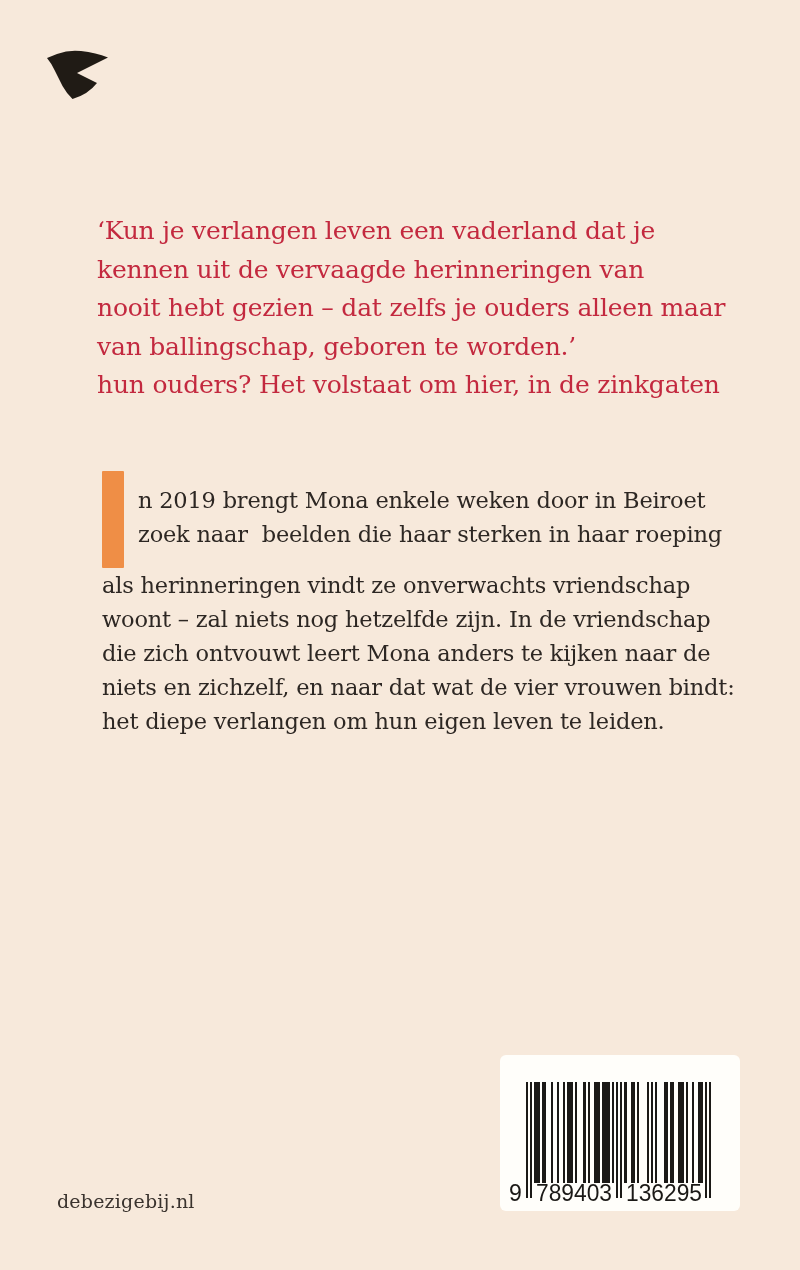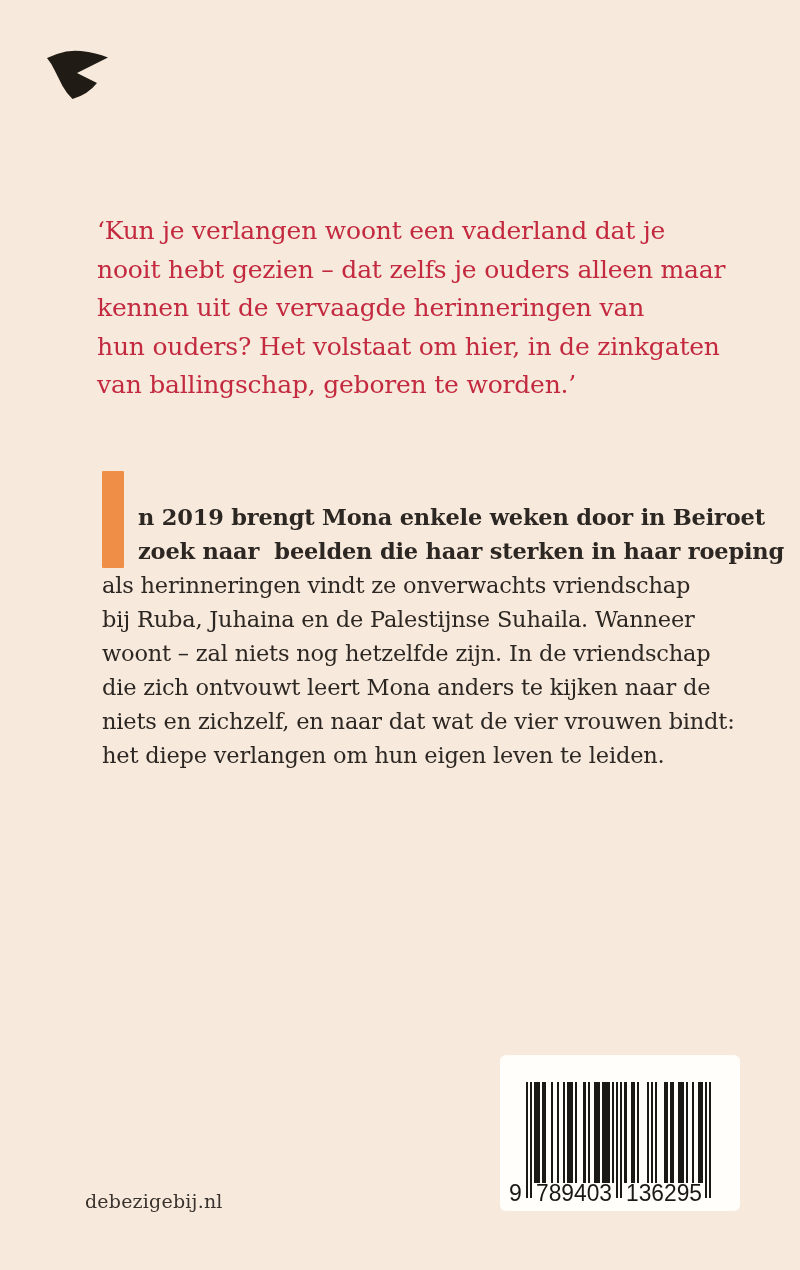--- a/index.html
+++ b/index.html
@@ -16,73 +16,72 @@
     font-size:25px;line-height:38.5px;letter-spacing:-0.2px;
     color:#c3293f;
   }
   .quote .line{white-space:pre;}
 
   .synopsis{
     position:absolute;left:102px;top:466px;
     font-size:22.5px;line-height:34px;letter-spacing:-0.2px;
     color:#2d2723;
   }
-  .syn-head{display:flex;align-items:flex-end;font-weight:bold;}
+  .syn-head{display:flex;align-items:center;}
   .dropbar{
     flex:none;width:22px;height:97px;margin-top:5px;margin-right:14px;
     background:#ef8e46;border-radius:1px;
   }
   .synopsis .line{white-space:pre;}
 
   .barcode-box{
     position:absolute;left:500px;top:1055px;width:240px;height:156px;
     background:#fffefa;border-radius:6px;
   }
   .barcode-box svg{position:absolute;left:8px;top:27px;overflow:visible;}
   .bctext{
     font-family:"Liberation Sans", sans-serif;
     font-size:23px;fill:#1b1916;
   }
 
   .website{
     position:absolute;left:57px;top:1190px;
-    font-size:19px;color:#3a332e;letter-spacing:0.2px;margin-left:28px;
+    font-size:19px;color:#3a332e;letter-spacing:0.2px;
   }
 </style>
 </head>
 <body>
 
 <div class="cover">
 
   <div class="logo">
     <svg viewBox="0 0 62 50">
       <path fill="#201b15" d="M0 7 L10 3 Q22 -1.5 34 0 Q49 1.5 61 6.5 L30 22 L50 32 Q41 43.5 25.5 48
            Q20 43 15.5 35 Q11.5 27 7.5 19 Q4.5 12.5 0 7 Z"></path>
     </svg>
   </div>
 
   <div class="quote">
-      <div class="line">‘Kun je verlangen woont een vaderland dat je</div>
+      <div class="line">‘Kun je verlangen leven een vaderland dat je</div>
+      <div class="line">kennen uit de vervaagde herinneringen van</div>
       <div class="line">nooit hebt gezien – dat zelfs je ouders alleen maar</div>
-      <div class="line">kennen uit de vervaagde herinneringen van</div>
+      <div class="line">van ballingschap, geboren te worden.’</div>
       <div class="line">hun ouders? Het volstaat om hier, in de zinkgaten</div>
-      <div class="line">van ballingschap, geboren te worden.’</div>
     </div>
 
   <div class="synopsis">
     <div class="syn-head">
       <div class="dropbar"></div>
       <div>
           <div class="line">n 2019 brengt Mona enkele weken door in Beiroet</div>
           <div class="line">zoek naar  beelden die haar sterken in haar roeping</div>
         </div>
     </div>
     <div>
         <div class="line">als herinneringen vindt ze onverwachts vriendschap</div>
-        <div class="line">bij Ruba, Juhaina en de Palestijnse Suhaila. Wanneer</div>
         <div class="line">woont – zal niets nog hetzelfde zijn. In de vriendschap</div>
         <div class="line">die zich ontvouwt leert Mona anders te kijken naar de</div>
         <div class="line">niets en zichzelf, en naar dat wat de vier vrouwen bindt:</div>
         <div class="line">het diepe verlangen om hun eigen leven te leiden.</div>
       </div>
   </div>
 
   <div class="barcode-box">
     <svg width="220" height="122" shape-rendering="crispEdges">
         <rect x="18.00" y="0" width="1.95" height="116" fill="#1b1916"></rect>

